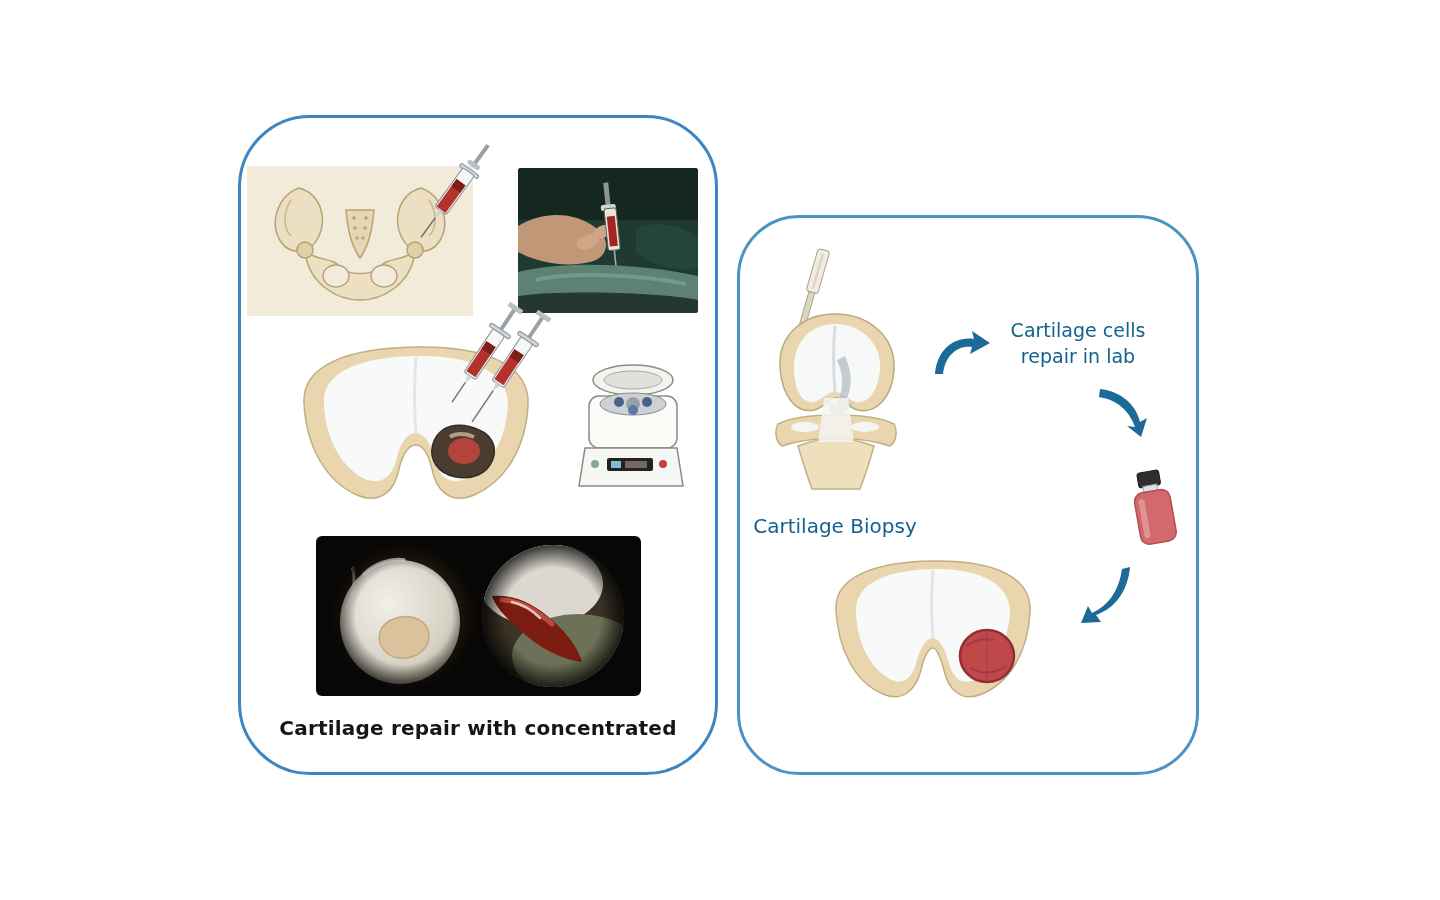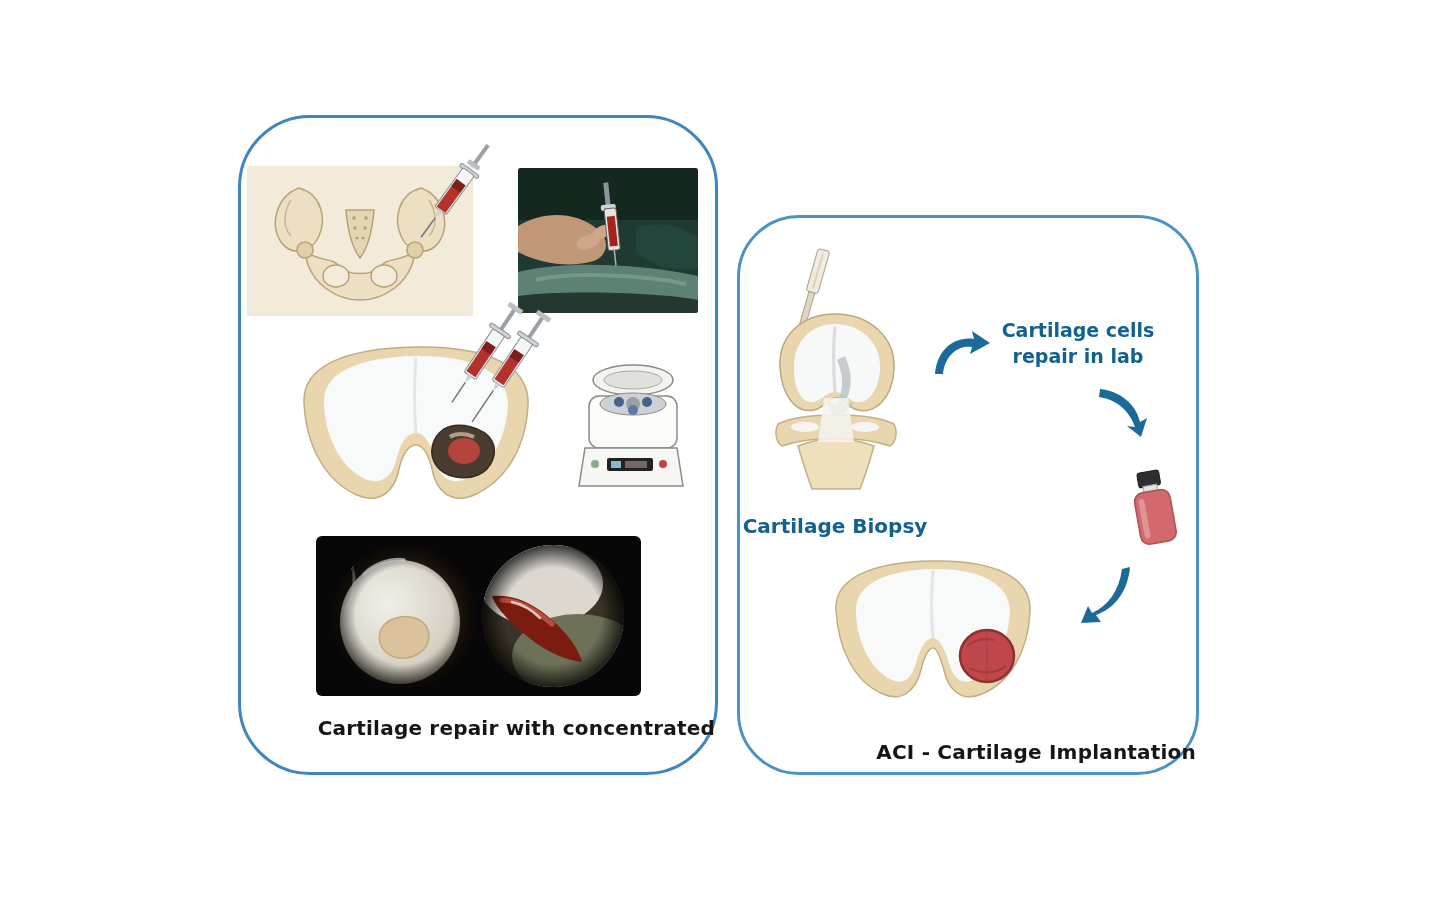--- a/index.html
+++ b/index.html
@@ -14,36 +14,36 @@
   svg { display:block; overflow:visible; }
 
   
   #pelvis       { left:6px;   top:48px;  width:226px; height:150px; }
   #pelvis-syringe { left:200px; top:16px; width:26px; height:116px; transform:rotate(36deg); transform-origin:50% 50%; }
   #surgical     { left:277px; top:50px;  width:180px; height:145px; border-radius:3px; overflow:hidden; }
   #knee-mid     { left:25px;  top:215px; width:300px; height:192px; }
   #centrifuge   { left:334px; top:242px; width:112px; height:132px; }
   #scopes       { left:75px;  top:418px; width:325px; height:160px; }
 
-  .caption { position:absolute; left:0; right:0; text-align:right; font-weight:700; color:#161616; letter-spacing:.2px; }
+  .caption { position:absolute; left:0; right:0; text-align:center; font-weight:700; color:#161616; letter-spacing:.2px; }
   #left-caption  { top:596px; font-size:20px; line-height:1.42; }
   #right-caption { top:522px; font-size:20px; }
 
   
   #biopsy-knee   { left:10px;  top:38px;  width:170px; height:235px; }
   #biopsy-label  { left:0px;   top:286px; width:190px;margin-top:9px; }
   #arrow1        { left:192px; top:112px; width:60px;  height:46px; }
   #grown-label   { left:258px; top:100px; width:160px; }
   #arrow2        { left:356px; top:168px; width:54px;  height:52px; }
   #cells-label   { left:292px; top:268px; width:110px; }
   #vial          { left:386px; top:252px; width:56px;  height:78px; transform:rotate(-10deg); }
   #arrow3        { left:338px; top:346px; width:56px;  height:60px; }
   #implant-knee  { left:62px;  top:330px; width:262px; height:168px; }
 
-  .blue-label { position:absolute; color:#14618f; font-weight:700; text-align:center; line-height:1.35; font-size:19px; }
+  .blue-label { position:absolute; color:#14618f; font-weight:400; text-align:center; line-height:1.35; font-size:19px; }
   #biopsy-label { font-size:20px; }
 </style>
 </head>
 <body>
 
 <div id="canvas">
 
   <section class="panel" id="left-panel">
 
     <div class="abs" id="pelvis">
@@ -260,16 +260,15 @@
         <path d="M34,62 C32,30 70,14 131,13 C194,12 230,30 228,64 C226,104 208,134 180,146 C159,155 146,141 142,122 C138,108 134,100 131,100 C127,100 122,108 119,122 C114,141 101,155 81,146 C52,134 36,100 34,62 Z" fill="#e9d6ae" stroke="#bfae84" stroke-width="1.5"></path>
         <path d="M54,62 C54,36 84,22 131,21 C178,20 208,36 208,64 C206,96 192,122 172,132 C158,138 150,128 146,112 C142,98 136,90 131,90 C125,90 119,98 115,112 C111,128 103,138 90,132 C68,122 54,92 54,62 Z" fill="#f8fafa"></path>
         <path d="M131,22 C129,46 129,68 131,90" stroke="#e2e6e6" fill="none" stroke-width="3"></path>
         <ellipse cx="185" cy="108" rx="27" ry="26" fill="#c0484a" stroke="#8e3032" stroke-width="2.5"></ellipse>
         <path d="M165,98 C172,92 182,90 192,92" stroke="#a03b3d" stroke-width="2" fill="none"></path>
         <path d="M168,120 C178,126 194,126 204,118" stroke="#a03b3d" stroke-width="2" fill="none"></path>
         <path d="M185,84 L185,132" stroke="#ab4244" stroke-width="1.5"></path>
       </svg>
     </div>
 
-    <div class="caption" id="right-caption">ACI - Cartilage Implantation</div>
   </section>
 
 </div>
 
 </body></html>

